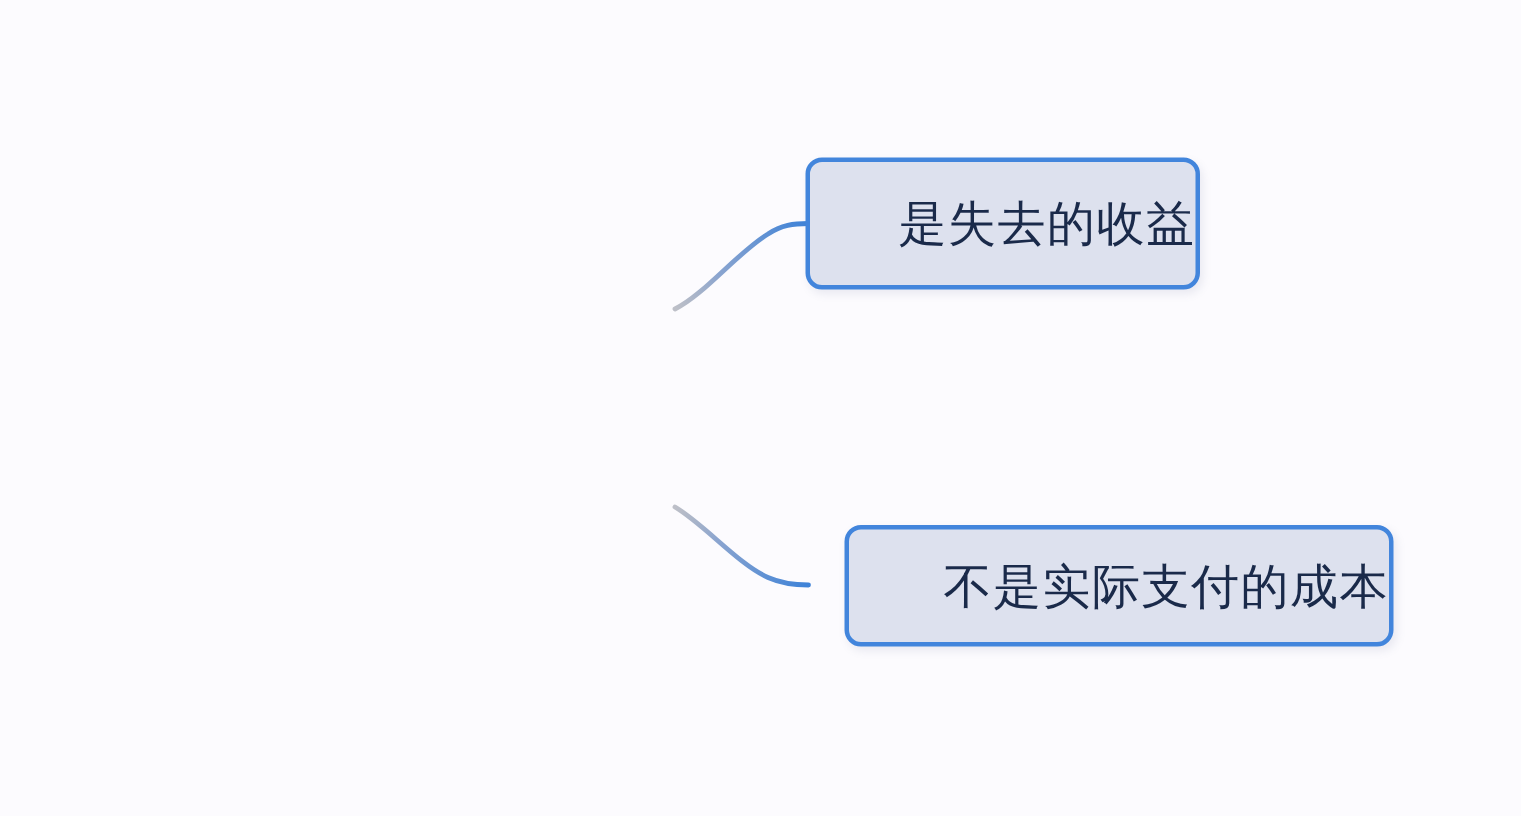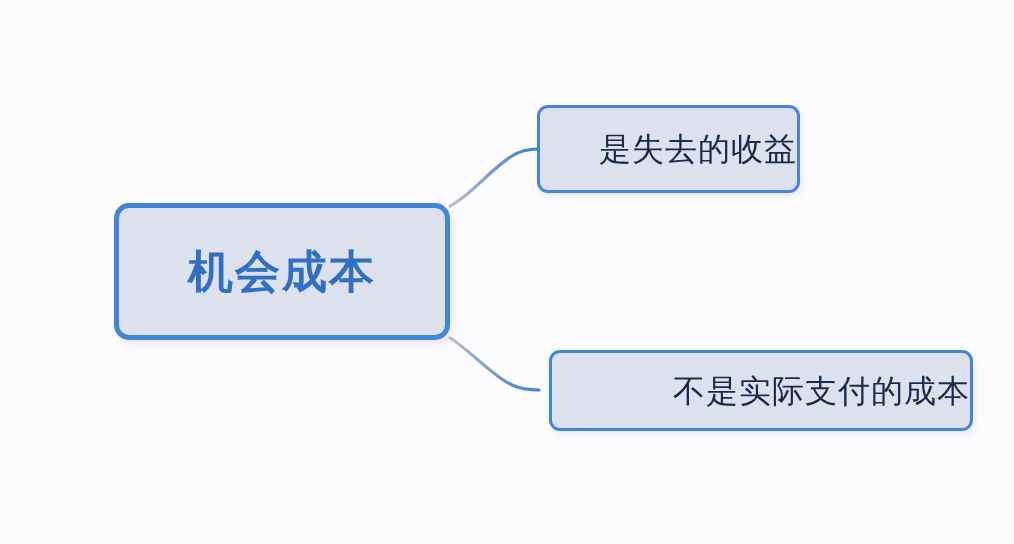--- a/index.html
+++ b/index.html
@@ -51,23 +51,23 @@
     justify-content: flex-end;
     box-shadow: 2px 3px 6px rgba(120, 130, 160, 0.14);
   }
   .node-child-0 {
     left: 537px;
     top: 105px;
     width: 263px;
     height: 88px;
   }
   .node-child-1 {
-    left: 549px;
+    left: 563px;
     top: 350px;
-    width: 424px;
+    width: 366px;
     height: 81px;
   }
   .root-label {
     font-size: 45px;
     font-weight: bold;
     color: #2f6fc4;
     letter-spacing: 2px;
     line-height: 1;
   }
   .child-label {
@@ -96,23 +96,20 @@
         <stop offset="35%" stop-color="#6e8fc4" stop-opacity="0.8"></stop>
         <stop offset="100%" stop-color="#3f83d8" stop-opacity="1"></stop>
       </linearGradient>
     </defs>
 
     <path d="M 450 206 C 470 196 492 168 512 156 C 521 150 529 149 539 149" fill="none" stroke="url(#connGradTop)" stroke-width="3.2" stroke-linecap="round"></path>
 
     <path d="M 450 338 C 470 350 492 376 512 385 C 521 389 529 390 539 390" fill="none" stroke="url(#connGradBottom)" stroke-width="3.2" stroke-linecap="round"></path>
   </svg>
 
-  <div class="node node-root">
-    <span class="root-label">机会成本</span>
-  </div>
 
   <div class="node node-child node-child-0">
     <span class="child-label">是失去的收益</span>
   </div>
 
   <div class="node node-child node-child-1">
     <span class="child-label">不是实际支付的成本</span>
   </div>
 
 </div>

